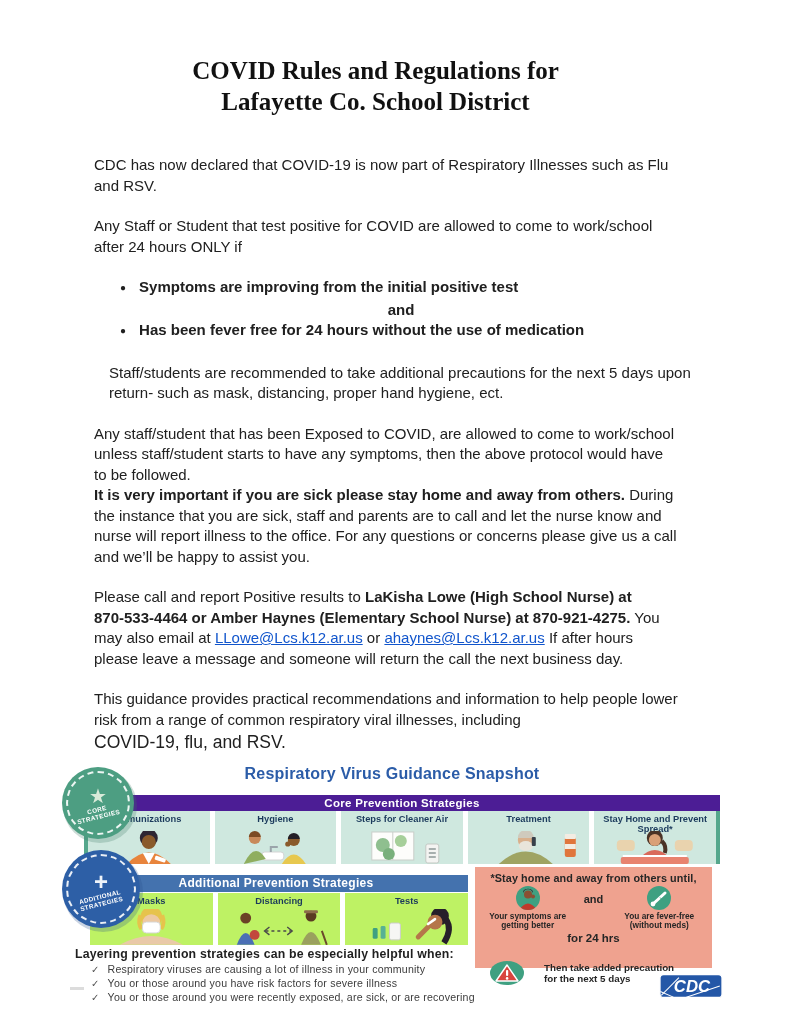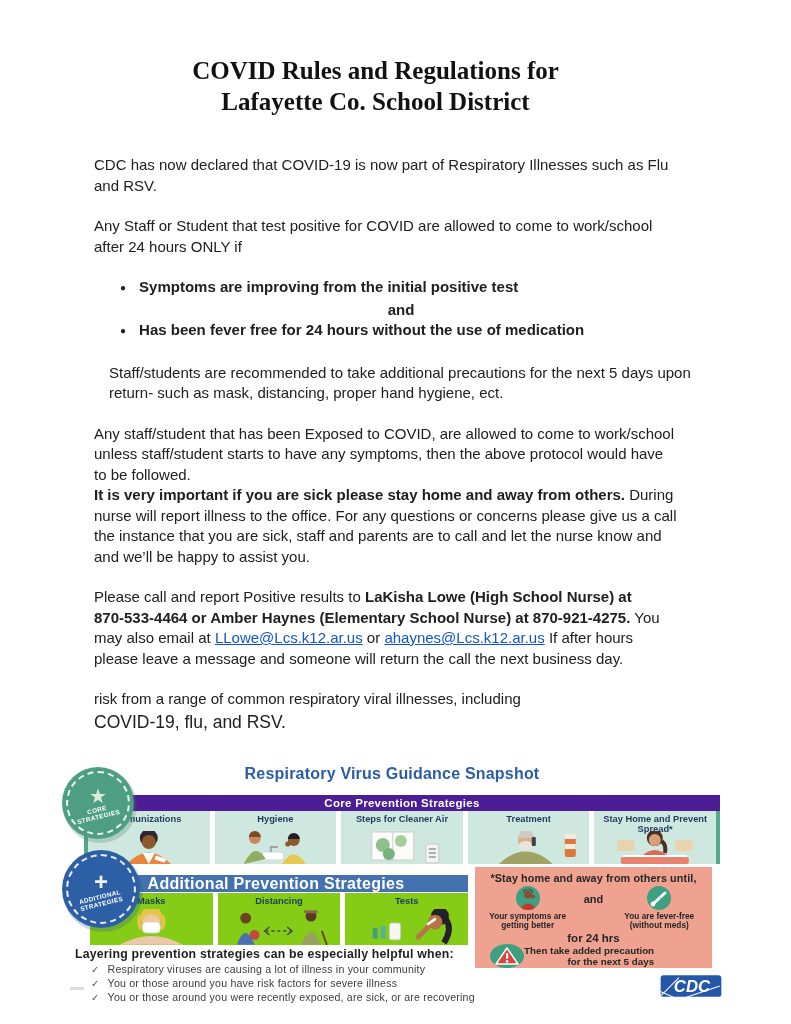--- a/index.html
+++ b/index.html
@@ -33,24 +33,24 @@
           text-align:center;letter-spacing:.3px;height:16px;}
   .core-section{position:absolute;left:22px;top:33px;width:636px;}
   .core-cards{display:flex;gap:5px;border-left:4px solid #55a78c;border-right:4px solid #55a78c;
               background:#fff;padding:0;}
   .core-card{flex:1;background:#cfe8df;height:53px;position:relative;text-align:center;overflow:hidden;}
   .card-label{font-size:9.3px;line-height:10px;font-weight:700;color:#1b3a5c;padding-top:3px;}
   .card-art{position:absolute;bottom:0;left:0;right:0;height:33px;}
   .card-art svg{width:100%;height:100%;display:block;}
 
   .additional-banner{position:absolute;left:22px;top:113px;width:384px;background:#4472ae;
-          color:#fff;font-weight:700;font-size:16px;line-height:17px;height:17px;
+          color:#fff;font-weight:700;font-size:12px;line-height:17px;height:17px;
           text-align:center;letter-spacing:.3px;}
   .add-cards{position:absolute;left:28px;top:131px;width:378px;display:flex;gap:5px;}
-  .add-card{flex:1;background:#84cc16;height:52px;position:relative;text-align:center;overflow:hidden;}
+  .add-card{flex:1;background:#bef264;height:52px;position:relative;text-align:center;overflow:hidden;}
   .add-card .card-art{height:36px;}
 
   
   .badge{position:absolute;border-radius:50%;display:flex;flex-direction:column;align-items:center;
          justify-content:center;color:#fff;z-index:5;border:2px dashed rgba(255,255,255,.9);
          box-sizing:border-box;}
   .badge-core{left:4px;top:9px;width:64px;height:64px;background:#4d9e82;
               box-shadow:0 0 0 4px #4d9e82,2px 3px 0 5px rgba(60,120,100,.25);}
   .badge-add{left:4px;top:92px;width:70px;height:70px;background:#2d5fa6;
              box-shadow:0 0 0 4px #2d5fa6,2px 3px 0 5px rgba(40,80,140,.25);}
@@ -63,21 +63,21 @@
   .stay-panel{position:absolute;left:413px;top:105px;width:237px;height:101px;background:#efa28f;
               box-sizing:border-box;padding:5px 7px 3px;color:#262626;}
   .stay-heading{font-size:10.8px;font-weight:700;text-align:center;letter-spacing:.1px;}
   .stay-cols{display:flex;justify-content:center;align-items:flex-start;gap:12px;margin-top:2px;}
   .stay-col{display:flex;flex-direction:column;align-items:center;width:88px;}
   .circle-icon{width:24px;height:24px;border-radius:50%;background:#3fa081;overflow:hidden;}
   .circle-icon svg{width:100%;height:100%;display:block;}
   .stay-and{font-size:11px;font-weight:700;margin-top:7px;}
   .stay-caption{font-size:8.3px;line-height:9px;font-weight:700;text-align:center;margin-top:2px;}
   .stay-duration{font-size:11.5px;font-weight:700;text-align:center;margin-top:2px;}
-  .stay-bottom{display:flex;align-items:center;gap:0;margin-top:0;padding-left:8px;text-align:right;}
+  .stay-bottom{display:flex;align-items:center;gap:20px;margin-top:17px;padding-left:8px;}
   .warn-ellipse{width:34px;height:24px;border-radius:50%;background:#3fa081;flex:none;}
   .warn-ellipse svg{width:100%;height:100%;display:block;}
   .stay-precaution{font-size:9.8px;line-height:11px;font-weight:700;}
 
   
   .layering{position:absolute;left:13px;top:185px;width:410px;}
   .layering-title{font-size:12.3px;font-weight:700;color:#1f1f1f;letter-spacing:.2px;}
   .layering-item{font-size:10.6px;line-height:10.8px;color:#3c3c3c;margin-top:2.6px;padding-left:16px;
                  letter-spacing:.2px;display:flex;align-items:baseline;}
   .layering-item .check{color:#555;margin-right:8px;font-size:10px;}
@@ -118,31 +118,32 @@
       </div>
       <div class="block-p">
         <div class="line"><span>Staff/students are recommended to take additional precautions for the next 5 days upon</span></div>
         <div class="line"><span>return- such as mask, distancing, proper hand hygiene, ect.</span></div>
       </div>
       <div class="block-p">
         <div class="line"><span>Any staff/student that has been Exposed to COVID, are allowed to come to work/school</span></div>
         <div class="line"><span>unless staff/student starts to have any symptoms, then the above protocol would have</span></div>
         <div class="line"><span>to be followed.</span></div>
         <div class="line"><span class="seg-bold">It is very important if you are sick please stay home and away from others.</span><span> During</span></div>
+        <div class="line"><span>the instance that you are sick, staff and parents are to call and let the nurse know and</span></div>
         <div class="line"><span>nurse will report illness to the office. For any questions or concerns please give us a call</span></div>
-        <div class="line"><span>the instance that you are sick, staff and parents are to call and let the nurse know and</span></div>
         <div class="line"><span>and we’ll be happy to assist you.</span></div>
       </div>
       <div class="block-p">
         <div class="line"><span>Please call and report Positive results to </span><span class="seg-bold">LaKisha Lowe (High School Nurse) at</span></div>
         <div class="line"><span class="seg-bold">870-533-4464 or Amber Haynes (Elementary School Nurse) at 870-921-4275.</span><span> You</span></div>
         <div class="line"><span>may also email at </span><span class="seg-link">LLowe@Lcs.k12.ar.us</span><span> or </span><span class="seg-link">ahaynes@Lcs.k12.ar.us</span><span> If after hours</span></div>
         <div class="line"><span>please leave a message and someone will return the call the next business day.</span></div>
       </div>
       <div class="block-p">
+        <div class="line"><span>This guidance provides practical recommendations and information to help people lower</span></div>
         <div class="line"><span>risk from a range of common respiratory viral illnesses, including</span></div>
         <div class="line line-big"><span class="seg-big">COVID-19, flu, and RSV.</span></div>
       </div>
     </div>
 
   <div class="infographic">
     <div class="ig-title">Respiratory Virus Guidance Snapshot</div>
 
     <div class="badge badge-core">
       <span class="badge-glyph">★</span>

